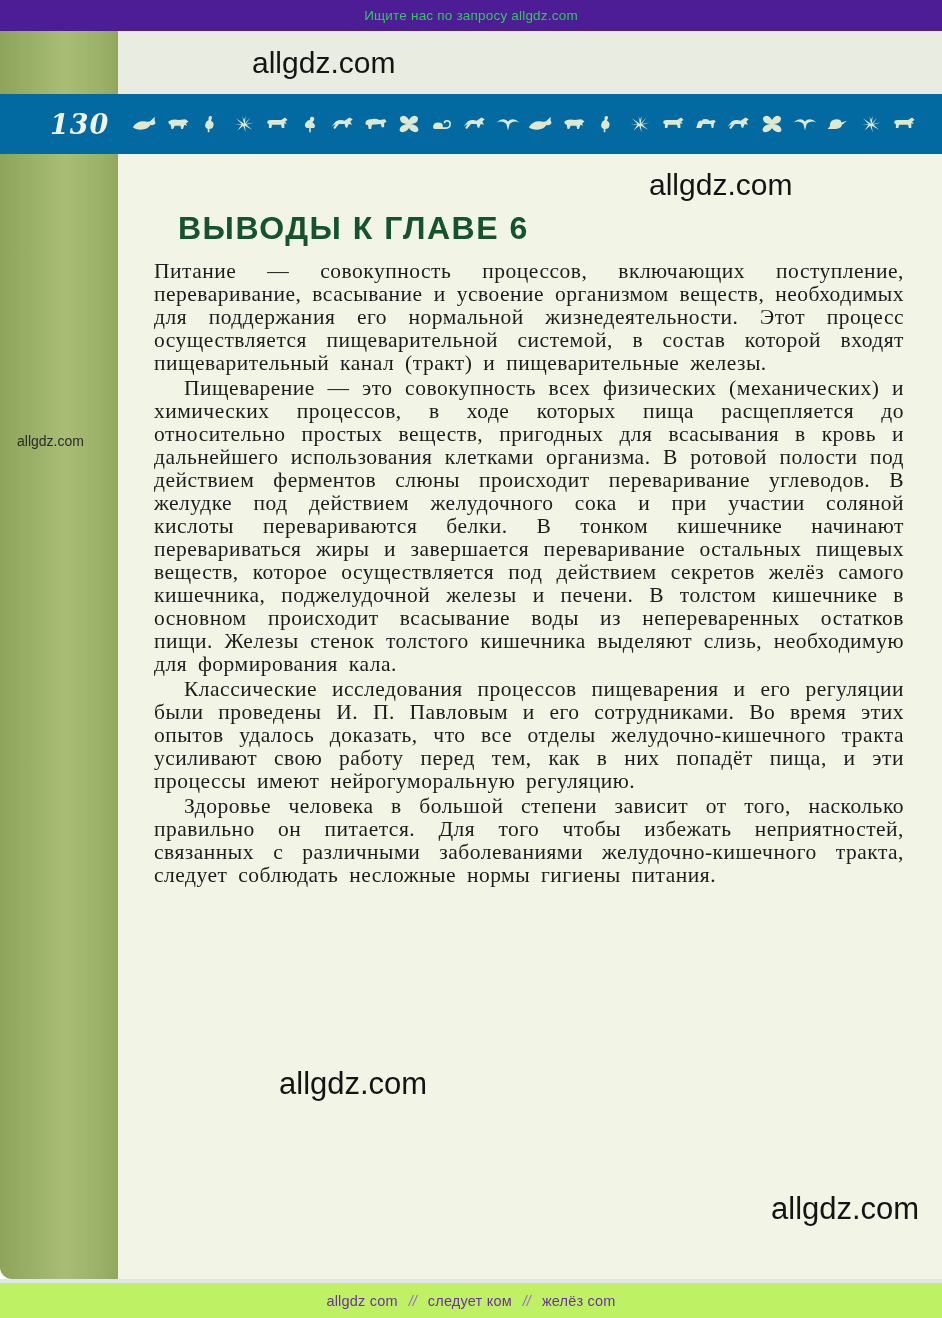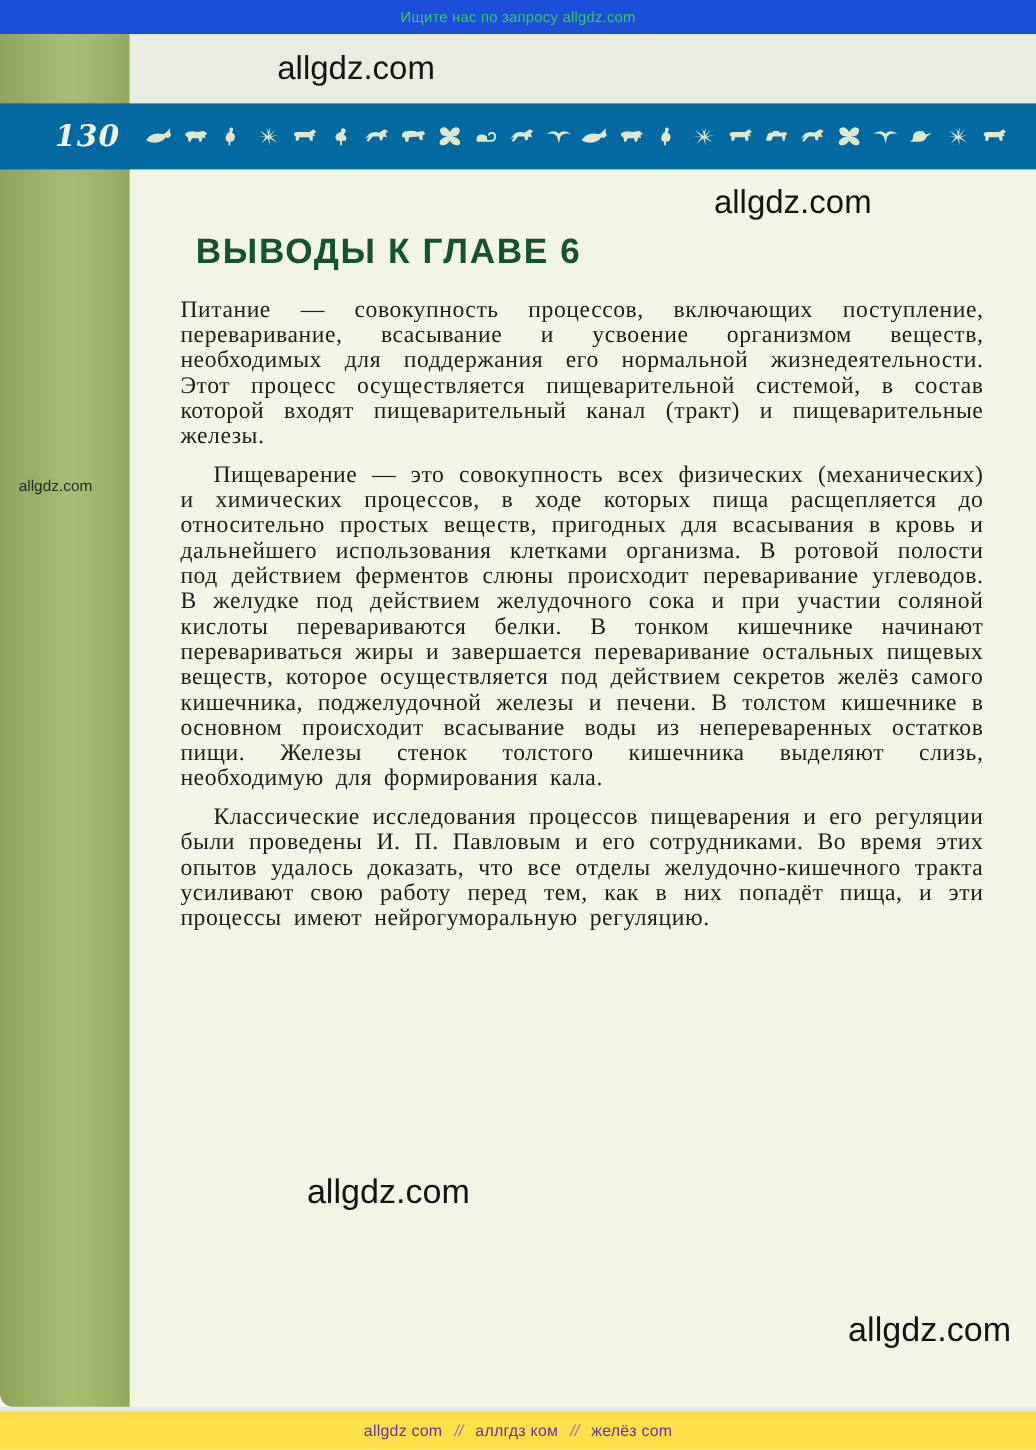--- a/index.html
+++ b/index.html
@@ -2,21 +2,21 @@
 <html lang="ru"><head>
 <meta charset="utf-8">
 <style>
   html,body{margin:0;padding:0;}
   body{
     width:942px;height:1318px;position:relative;overflow:hidden;
     background:#ffffff;font-family:"Liberation Sans",sans-serif;
   }
   
   .top-strip{
-    position:absolute;left:0;top:0;width:942px;height:31px;background:#1d4ed8;
+    position:absolute;left:0;top:0;width:942px;height:31px;background:#4c1d95;
     display:flex;align-items:center;justify-content:center;
   }
   .top-strip span{font-size:13.5px;color:#30c95c;letter-spacing:.2px;}
   
   .sidebar{
     position:absolute;left:0;top:31px;width:118px;height:1248px;
     background:linear-gradient(to right,#8da45a,#a9bd75 55%,#9cb168 85%,#90a75e);
     border-bottom-left-radius:12px;
   }
   
@@ -53,29 +53,29 @@
   .page-heading{
     position:absolute;left:178px;top:189px;
     font-size:32px;font-weight:bold;letter-spacing:1.5px;color:#14532d;
     font-family:"Liberation Sans",sans-serif;white-space:nowrap;
   }
   .body-text{
     position:absolute;left:152px;top:258px;width:754px;
     font-family:"Liberation Serif",serif;font-size:21.5px;line-height:23px;
     text-align:justify;color:#1c1c1c;word-spacing:5px;letter-spacing:.5px;
   }
-  .body-text p{margin:12px;text-indent:30px;}
+  .body-text p{margin:2px;text-indent:30px;}
   .body-text p:first-child{text-indent:0;}
   .inline-wm{
     font-family:"Liberation Sans",sans-serif;font-size:14px;color:#383838;
     margin-left:14px;word-spacing:normal;letter-spacing:0;white-space:nowrap;
   }
   
   .footer{
-    position:absolute;left:0;top:1279px;width:942px;height:39px;background:#fde047;
+    position:absolute;left:0;top:1279px;width:942px;height:39px;background:#bef264;
     border-top:4px solid #e3e6e9;box-sizing:border-box;
     display:flex;align-items:center;justify-content:center;gap:11px;text-align:center;
   }
   .footer a{font-size:14.5px;color:#6e2fa6;text-decoration:none;letter-spacing:.2px;}
   .footer .sep{font-size:14.5px;color:#9a68cc;font-style:italic;}
 </style>
 </head>
 <body>
 
 <div class="top-strip">
@@ -218,21 +218,22 @@
 <div class="wm wm-above-title">allgdz.com</div>
 <div class="wm wm-sidebar">allgdz.com</div>
 <div class="wm wm-mid">allgdz.com</div>
 <div class="wm wm-bottom-right">allgdz.com</div>
 
 <h1 class="page-heading">ВЫВОДЫ К ГЛАВЕ 6</h1>
 <div class="body-text">
     <p>Питание — совокупность процессов, включающих поступление, переваривание, всасывание и усвоение организмом веществ, необходимых для поддержания его нормальной жизнедеятельности. Этот процесс осуществляется пищеварительной системой, в состав которой входят пищеварительный канал (тракт) и пищеварительные железы.</p>
     <p>Пищеварение — это совокупность всех физических (механических) и химических процессов, в ходе которых пища расщепляется до относительно простых веществ, пригодных для всасывания в кровь и дальнейшего использования клетками организма. В ротовой полости под действием ферментов слюны происходит переваривание углеводов. В желудке под действием желудочного сока и при участии соляной кислоты перевариваются белки. В тонком кишечнике начинают перевариваться жиры и завершается переваривание остальных пищевых веществ, которое осуществляется под действием секретов желёз самого кишечника, поджелудочной железы и печени. В толстом кишечнике в основном происходит всасывание воды из непереваренных остатков пищи. Железы стенок толстого кишечника выделяют слизь, необходимую для формирования кала.</p>
     <p>Классические исследования процессов пищеварения и его регуляции были проведены И. П. Павловым и его сотрудниками. Во время этих опытов удалось доказать, что все отделы желудочно-кишечного тракта усиливают свою работу перед тем, как в них попадёт пища, и эти процессы имеют нейрогуморальную регуляцию.</p>
+    <p>Здоровье человека в большой степени зависит от того, насколько правильно он питается. Для того чтобы избежать неприятностей, связанных с различными заболеваниями желудочно-кишечного тракта, следует соблюдать несложные нормы гигиены питания.</p>
   </div>
 
 <div class="footer">
   <a href="#">allgdz com</a>
   <span class="sep">//</span>
-  <a href="#">аллгдз ком</a>
+  <a href="#">следует ком</a>
   <span class="sep">//</span>
   <a href="#">желёз com</a>
 </div>
 
 </body></html>

